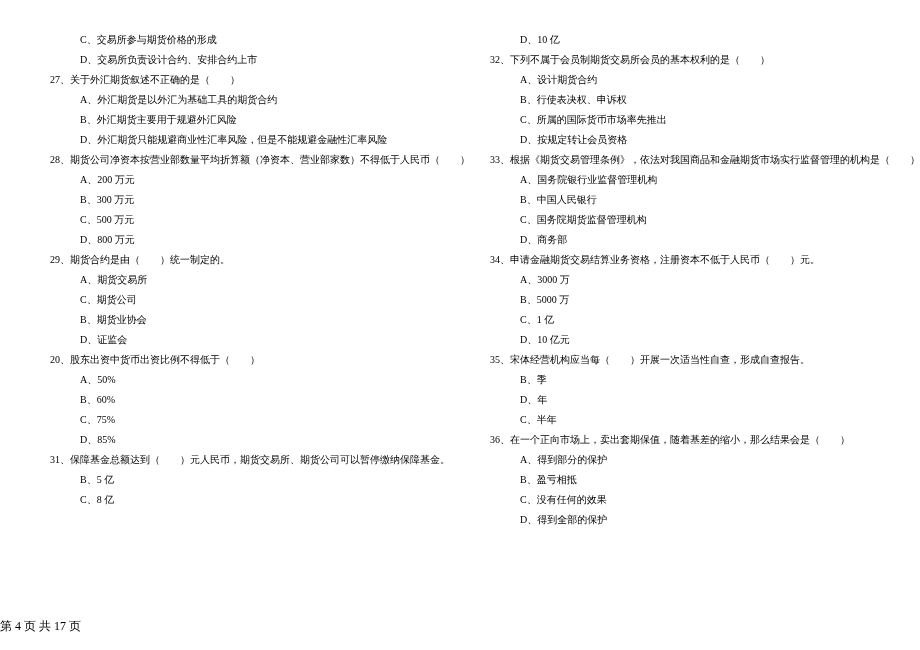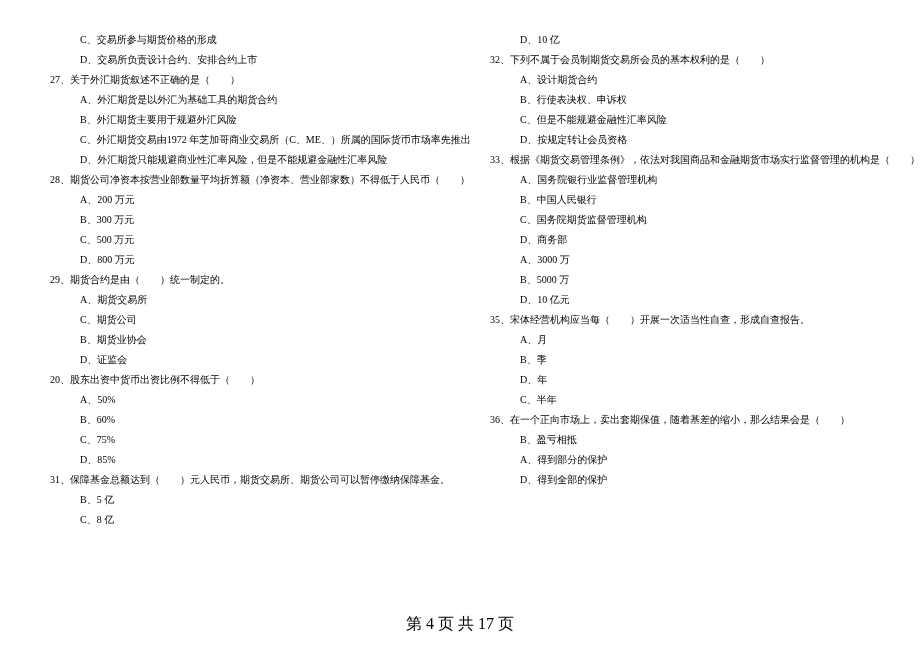--- a/index.html
+++ b/index.html
@@ -33,35 +33,33 @@
       padding-left: 40px;
     }
     .q-indent {
       padding-left: 10px;
     }
     .footer {
       position: absolute;
       bottom: 15px;
       left: 0;
       right: 0;
-      text-align: center;
-      font-size: 16px;
+      font-size: 12px;
     }
   </style>
 </head>
 <body>
 
 <div class="content">
   <div class="column" id="left-col">
       <div class="line opt-indent">C、交易所参与期货价格的形成</div>
       <div class="line opt-indent">D、交易所负责设计合约、安排合约上市</div>
       <div class="line q-indent">27、关于外汇期货叙述不正确的是（　　）</div>
       <div class="line opt-indent">A、外汇期货是以外汇为基础工具的期货合约</div>
       <div class="line opt-indent">B、外汇期货主要用于规避外汇风险</div>
-      <div class="line opt-indent">C、外汇期货交易由1972 年芝加哥商业交易所（C、ME、）所属的国际货币市场率先推出</div>
       <div class="line opt-indent">D、外汇期货只能规避商业性汇率风险，但是不能规避金融性汇率风险</div>
       <div class="line q-indent">28、期货公司净资本按营业部数量平均折算额（净资本、营业部家数）不得低于人民币（　　）</div>
       <div class="line opt-indent">A、200 万元</div>
       <div class="line opt-indent">B、300 万元</div>
       <div class="line opt-indent">C、500 万元</div>
       <div class="line opt-indent">D、800 万元</div>
       <div class="line q-indent">29、期货合约是由（　　）统一制定的。</div>
       <div class="line opt-indent">A、期货交易所</div>
       <div class="line opt-indent">C、期货公司</div>
       <div class="line opt-indent">B、期货业协会</div>
@@ -73,35 +71,37 @@
       <div class="line opt-indent">D、85%</div>
       <div class="line q-indent">31、保障基金总额达到（　　）元人民币，期货交易所、期货公司可以暂停缴纳保障基金。</div>
       <div class="line opt-indent">B、5 亿</div>
       <div class="line opt-indent">C、8 亿</div>
     </div>
   <div class="column" id="right-col">
       <div class="line opt-indent">D、10 亿</div>
       <div class="line q-indent">32、下列不属于会员制期货交易所会员的基本权利的是（　　）</div>
       <div class="line opt-indent">A、设计期货合约</div>
       <div class="line opt-indent">B、行使表决权、申诉权</div>
-      <div class="line opt-indent">C、但是不能规避金融性汇率风险</div>
+      <div class="line opt-indent">C、所属的国际货币市场率先推出</div>
       <div class="line opt-indent">D、按规定转让会员资格</div>
       <div class="line q-indent">33、根据《期货交易管理条例》，依法对我国商品和金融期货市场实行监督管理的机构是（　　）</div>
       <div class="line opt-indent">A、国务院银行业监督管理机构</div>
       <div class="line opt-indent">B、中国人民银行</div>
       <div class="line opt-indent">C、国务院期货监督管理机构</div>
       <div class="line opt-indent">D、商务部</div>
+      <div class="line q-indent">34、申请金融期货交易结算业务资格，注册资本不低于人民币（　　）元。</div>
       <div class="line opt-indent">A、3000 万</div>
       <div class="line opt-indent">B、5000 万</div>
+      <div class="line opt-indent">C、1 亿</div>
       <div class="line opt-indent">D、10 亿元</div>
       <div class="line q-indent">35、宋体经营机构应当每（　　）开展一次适当性自查，形成自查报告。</div>
-      <div class="line opt-indent">A、月</div>
       <div class="line opt-indent">B、季</div>
       <div class="line opt-indent">D、年</div>
       <div class="line opt-indent">C、半年</div>
       <div class="line q-indent">36、在一个正向市场上，卖出套期保值，随着基差的缩小，那么结果会是（　　）</div>
+      <div class="line opt-indent">A、得到部分的保护</div>
       <div class="line opt-indent">B、盈亏相抵</div>
-      <div class="line opt-indent">A、得到部分的保护</div>
+      <div class="line opt-indent">C、没有任何的效果</div>
       <div class="line opt-indent">D、得到全部的保护</div>
     </div>
 </div>
 
 <div class="footer">第 4 页 共 17 页</div>
 
 </body></html>

